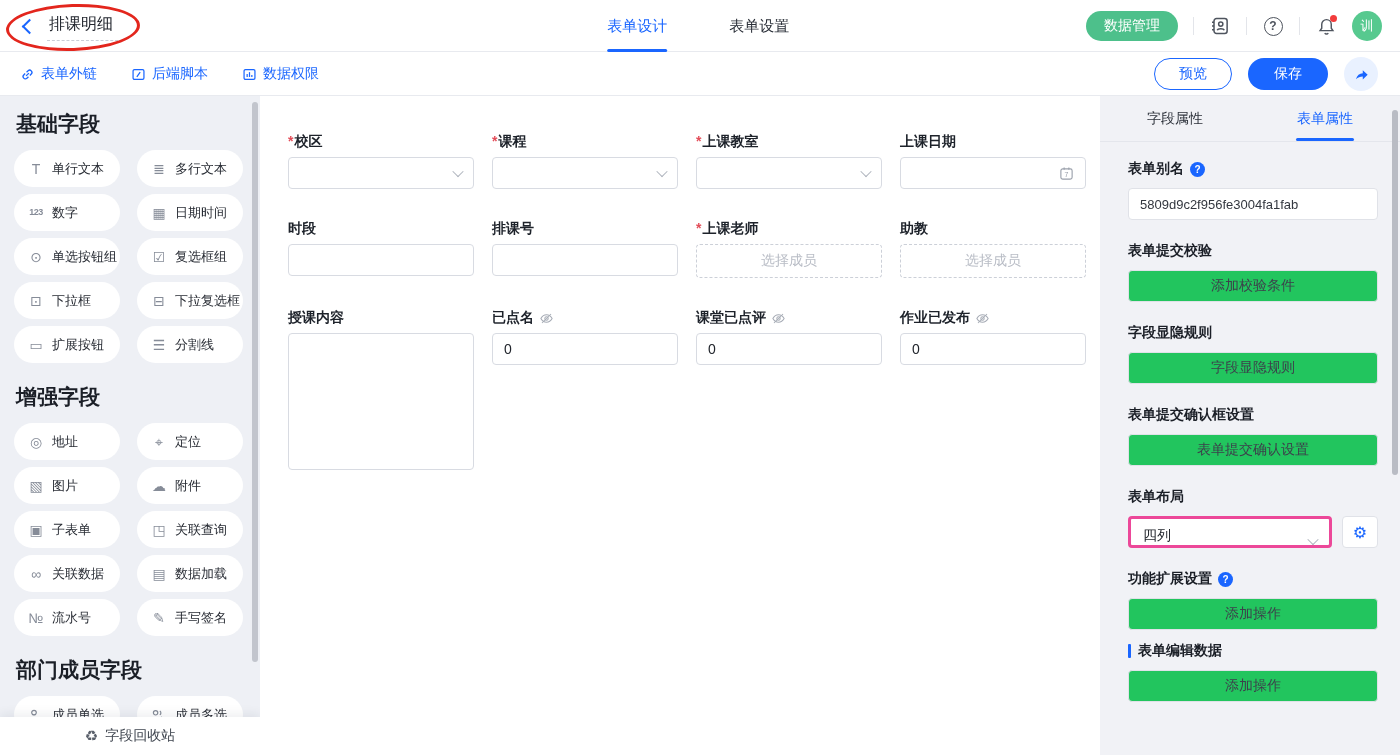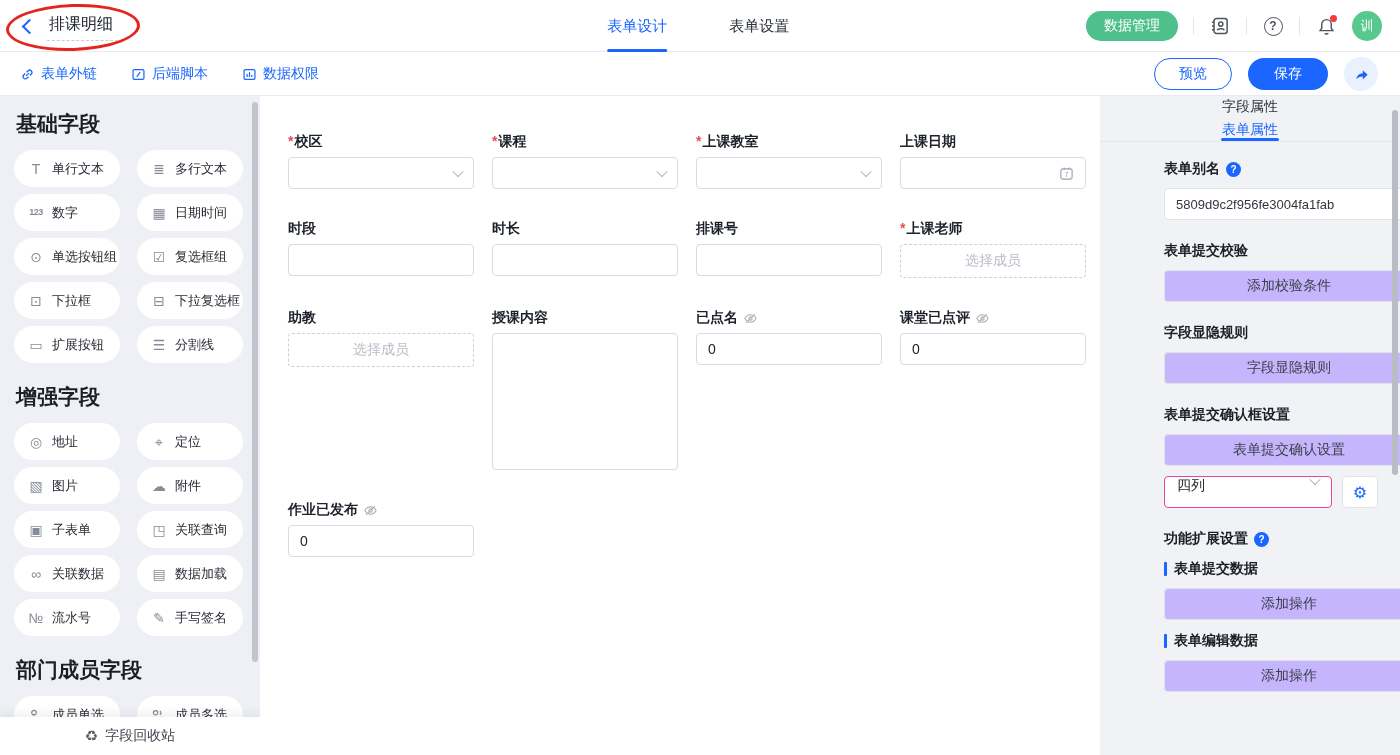--- a/index.html
+++ b/index.html
@@ -56,32 +56,32 @@
   .req::before { content:"*"; color:#e34d59; margin-right:1px; font-weight:700; }
   .ctrl { height:32px; border:1px solid #d8dbe2; border-radius:4px; background:#fff; display:flex; align-items:center; padding:0 11px; font-size:14px; color:#20242b; cursor:pointer; }
   .ctrl.right { justify-content:flex-end; }
   .ctrl.between { justify-content:space-between; }
   .chev { width:8px; height:8px; border-right:1.5px solid #aeb3bd; border-bottom:1.5px solid #aeb3bd; transform:rotate(45deg) translate(-1px,-1px); flex:none; }
   .member-box { height:34px; border:1px dashed #ccd0d8; border-radius:4px; display:flex; align-items:center; justify-content:center; color:#b9bdc6; font-size:14px; cursor:pointer; }
   .textarea-box { height:137px; border:1px solid #d8dbe2; border-radius:4px; background:#fff; cursor:text; }
 
   
   .panel { position:absolute; left:1100px; top:0; width:300px; height:659px; background:#f1f2f6; overflow:hidden; }
-  .panel-tabs { display:flex; height:46px; border-bottom:1px solid #e4e6ec;flex-direction:column; }
+  .panel-tabs { display:flex; height:46px; border-bottom:1px solid #e4e6ec; }
   .p-tab { flex:1; display:flex; align-items:center; justify-content:center; font-size:14px; color:#2c313a; position:relative; cursor:pointer; }
   .p-tab.active { color:#1a66ff; }
   .p-tab.active::after { content:""; position:absolute; left:50%; transform:translateX(-50%); bottom:0; width:58px; height:3px; background:#1a66ff; border-radius:2px; }
-  .panel-content { padding:0 22px 16px 28px;margin-left:36px; }
+  .panel-content { padding:0 22px 16px 28px; }
   .p-label { display:flex; align-items:center; gap:6px; font-size:14px; font-weight:700; color:#1b1f27; margin-top:22px; }
   .p-label.first { margin-top:18px; }
   .help-dot { width:15px; height:15px; border-radius:50%; background:#1a66ff; color:#fff; font-size:10px; font-weight:700; display:flex; align-items:center; justify-content:center; cursor:pointer; }
   .p-input { margin-top:10px; width:250px; height:32px; border:1px solid #e0e2e8; border-radius:4px; background:#fff; padding:0 11px; font-size:13px; color:#33373f; font-family:"Liberation Sans","DejaVu Sans",sans-serif; }
-  .p-btn { margin-top:10px; width:250px; height:32px; border:1px solid #e0e2e8; border-radius:4px; background:#c4b5fd; font-size:14px; color:#3c414b; cursor:pointer; display:flex; align-items:center; justify-content:center; }
+  .p-btn { margin-top:10px; width:250px; height:32px; border:1px solid #e0e2e8; border-radius:4px; background:#22c55e; font-size:14px; color:#3c414b; cursor:pointer; display:flex; align-items:center; justify-content:center; }
   .layout-row { margin-top:10px; display:flex; gap:10px; }
-  .p-select { flex:1; height:32px; border:1px solid #ec4899; border-radius:4px; background:#fff; display:flex; align-items:flex-start; justify-content:space-between; padding:0 12px; font-size:14px; color:#20242b; cursor:pointer; }
+  .p-select { flex:1; height:32px; border:3px solid #ec4899; border-radius:4px; background:#fff; display:flex; align-items:flex-end; justify-content:space-between; padding:0 12px; font-size:14px; color:#20242b; cursor:pointer; }
   .gear-btn { width:36px; height:32px; border:1px solid #e0e2e8; border-radius:4px; background:#fff; color:#1a66ff; font-size:16px; display:flex; align-items:center; justify-content:center; cursor:pointer; }
   .sub-label { display:flex; align-items:center; gap:7px; font-size:14px; font-weight:700; color:#1b1f27; margin-top:12px; }
   .blue-bar { width:3px; height:14px; background:#1a66ff; border-radius:1px; }
   .panel-scroll { position:absolute; right:2px; top:14px; width:6px; height:365px; background:#b9bcc4; border-radius:3px; cursor:pointer; }
 
   svg { display:block; }
 </style>
 </head>
 <body>
 
@@ -338,26 +338,20 @@
         </div>
       </div>
       <div>
         <div class="f-label">
             <span>时段</span>
           </div>
         <div class="ctrl"></div>
       </div>
       <div>
         <div class="f-label">
-            <span>时长</span>
-          </div>
-        <div class="ctrl"></div>
-      </div>
-      <div>
-        <div class="f-label">
             <span>排课号</span>
           </div>
         <div class="ctrl"></div>
       </div>
 
       <div>
         <div class="f-label">
             <span class="req">上课老师</span>
           </div>
         <div class="member-box">
@@ -446,39 +440,38 @@
       <div class="p-label">
           <span>字段显隐规则</span>
         </div>
       <button class="p-btn">字段显隐规则</button>
 
       <div class="p-label">
           <span>表单提交确认框设置</span>
         </div>
       <button class="p-btn">表单提交确认设置</button>
 
+      <div class="p-label">
+          <span>表单布局</span>
+        </div>
       <div class="layout-row">
         <div class="p-select">
             <span>四列</span>
             <span class="chev"></span>
           </div>
         <div class="gear-btn">
             <span>⚙</span>
           </div>
       </div>
 
       <div class="p-label">
           <span>功能扩展设置</span>
           <span class="help-dot">?</span>
         </div>
 
-      <div class="sub-label">
-          <span class="blue-bar"></span>
-          <span>表单提交数据</span>
-        </div>
       <button class="p-btn">添加操作</button>
 
       <div class="sub-label">
           <span class="blue-bar"></span>
           <span>表单编辑数据</span>
         </div>
       <button class="p-btn">添加操作</button>
     </div>
     <div class="panel-scroll"></div>
   </aside>

